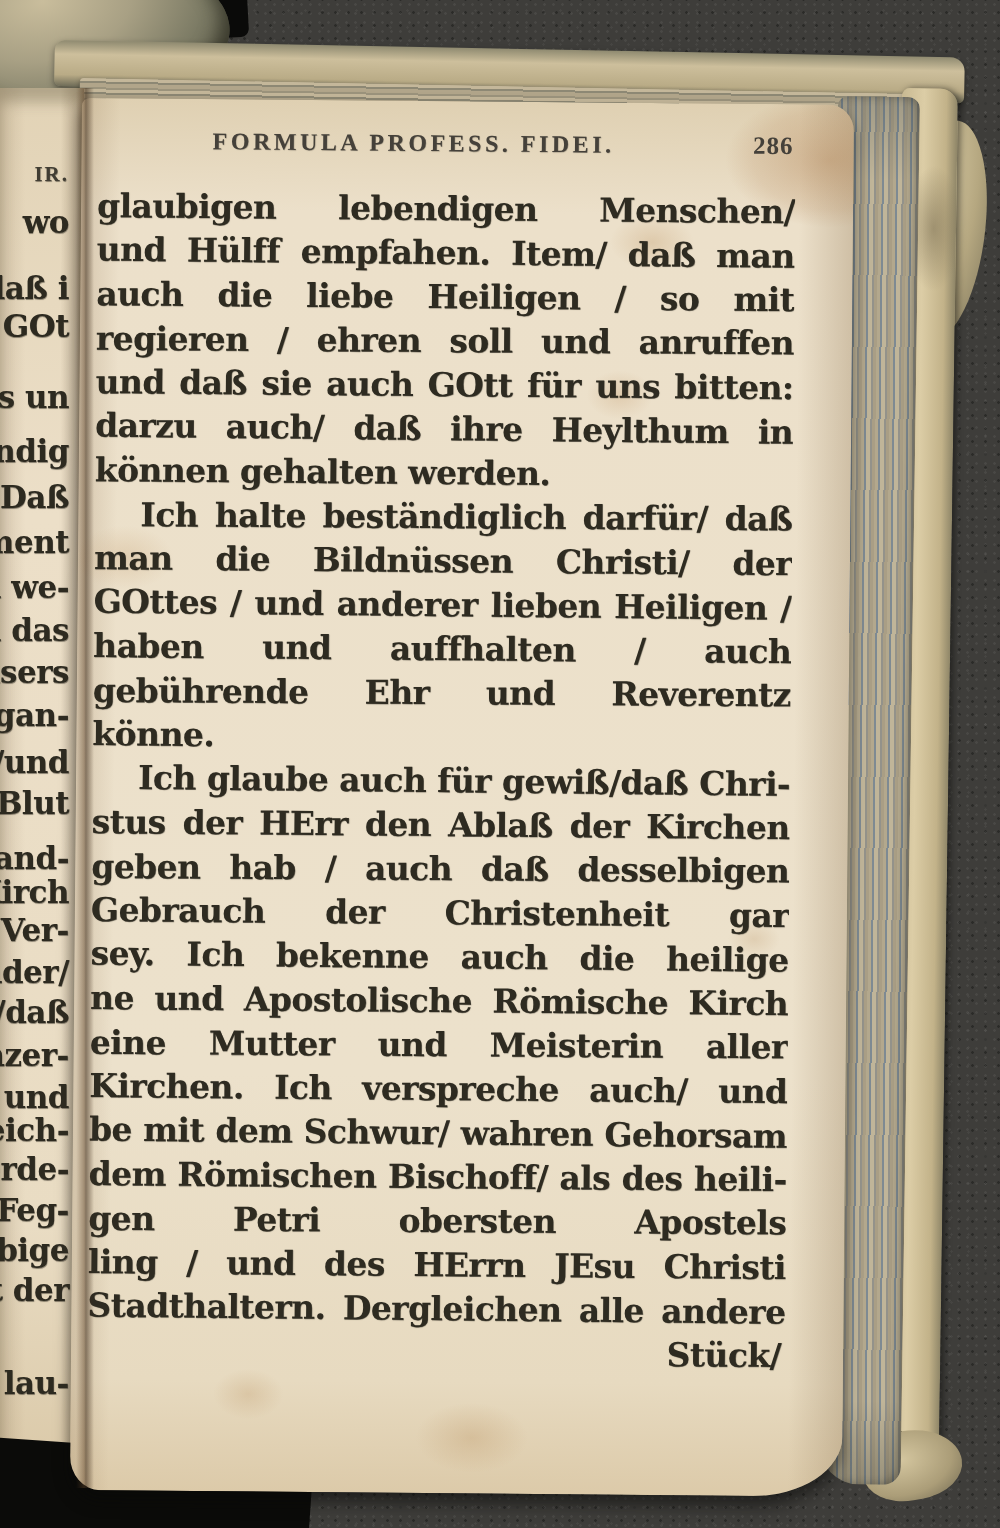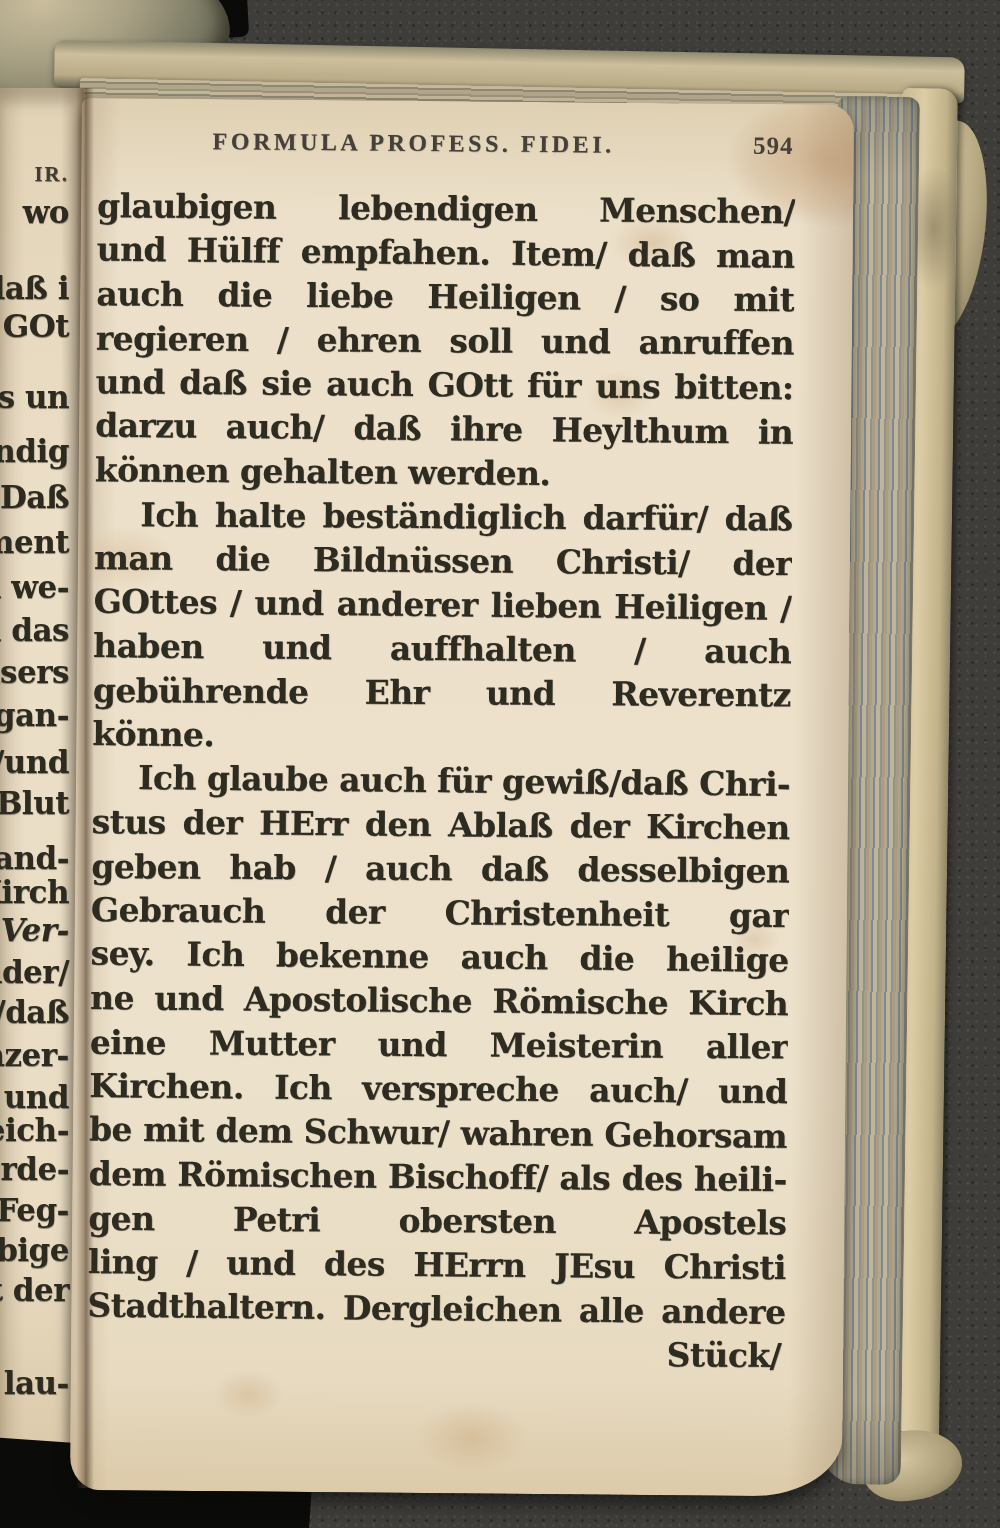--- a/index.html
+++ b/index.html
@@ -175,21 +175,21 @@
   <div class="cover-right"></div>
   <div class="cover-bottom-fray"></div>
   <div class="fore-edge"></div>
 
   <div class="left-page"></div>
   <div class="black-wedge"></div>
 
   <div class="main-page">
     <div class="running-header">
       <span class="title">FORMULA PROFESS. FIDEI.</span>
-      <span class="pagenum">594</span>
+      <span class="pagenum">286</span>
     </div>
     <div class="text-block">
       <div id="text-lines">
           <div class="line first justify">glaubigen lebendigen Menschen/ Trost</div>
           <div class="line justify">und Hülff empfahen. Item/ daß man</div>
           <div class="line justify">auch die liebe Heiligen / so mit Christo</div>
           <div class="line justify">regieren / ehren soll und anruffen könne/</div>
           <div class="line justify">und daß sie auch GOtt für uns bitten:</div>
           <div class="line justify">darzu auch/ daß ihre Heylthum in Ehren</div>
           <div class="line">können gehalten werden.</div>
@@ -214,36 +214,36 @@
           <div class="line justify">Stadthaltern. Dergleichen alle andere</div>
         </div>
       <div class="catchword">Stück/</div>
     </div>
   </div>
 
   <div class="gutter-crease"></div>
 
   <div class="left-fragments" id="left-fragments">
       <div class="frag small-caps" style="top: 122px;">IR.</div>
-      <div class="frag" style="top: 160px;">wo</div>
+      <div class="frag" style="top: 170px;">wo</div>
       <div class="frag" style="top: 236px;">daß i</div>
       <div class="frag" style="top: 274px;">GOt</div>
       <div class="frag" style="top: 345px;">es un</div>
       <div class="frag" style="top: 399px;">endig</div>
       <div class="frag" style="top: 445px;">Daß</div>
       <div class="frag" style="top: 490px;">ament</div>
       <div class="frag" style="top: 535px;">d we-</div>
       <div class="frag" style="top: 578px;">d das</div>
       <div class="frag" style="top: 620px;">nsers</div>
       <div class="frag" style="top: 663px;">gan-</div>
       <div class="frag" style="top: 710px;">/und</div>
       <div class="frag" style="top: 751px;">Blut</div>
       <div class="frag" style="top: 806px;">and-</div>
       <div class="frag" style="top: 840px;">Kirch</div>
-      <div class="frag" style="top: 878px; font-style: italic;">Ver-</div>
+      <div class="frag" style="top: 878px;">Ver-</div>
       <div class="frag" style="top: 920px;">nder/</div>
       <div class="frag" style="top: 960px;">/daß</div>
       <div class="frag" style="top: 1003px;">nzer-</div>
       <div class="frag" style="top: 1045px;">und</div>
       <div class="frag" style="top: 1078px;">eich-</div>
       <div class="frag" style="top: 1117px;">erde-</div>
       <div class="frag" style="top: 1158px;">Feg-</div>
       <div class="frag" style="top: 1198px;">bige</div>
       <div class="frag" style="top: 1238px;">t der</div>
       <div class="frag" style="top: 1331px;">lau-</div>

